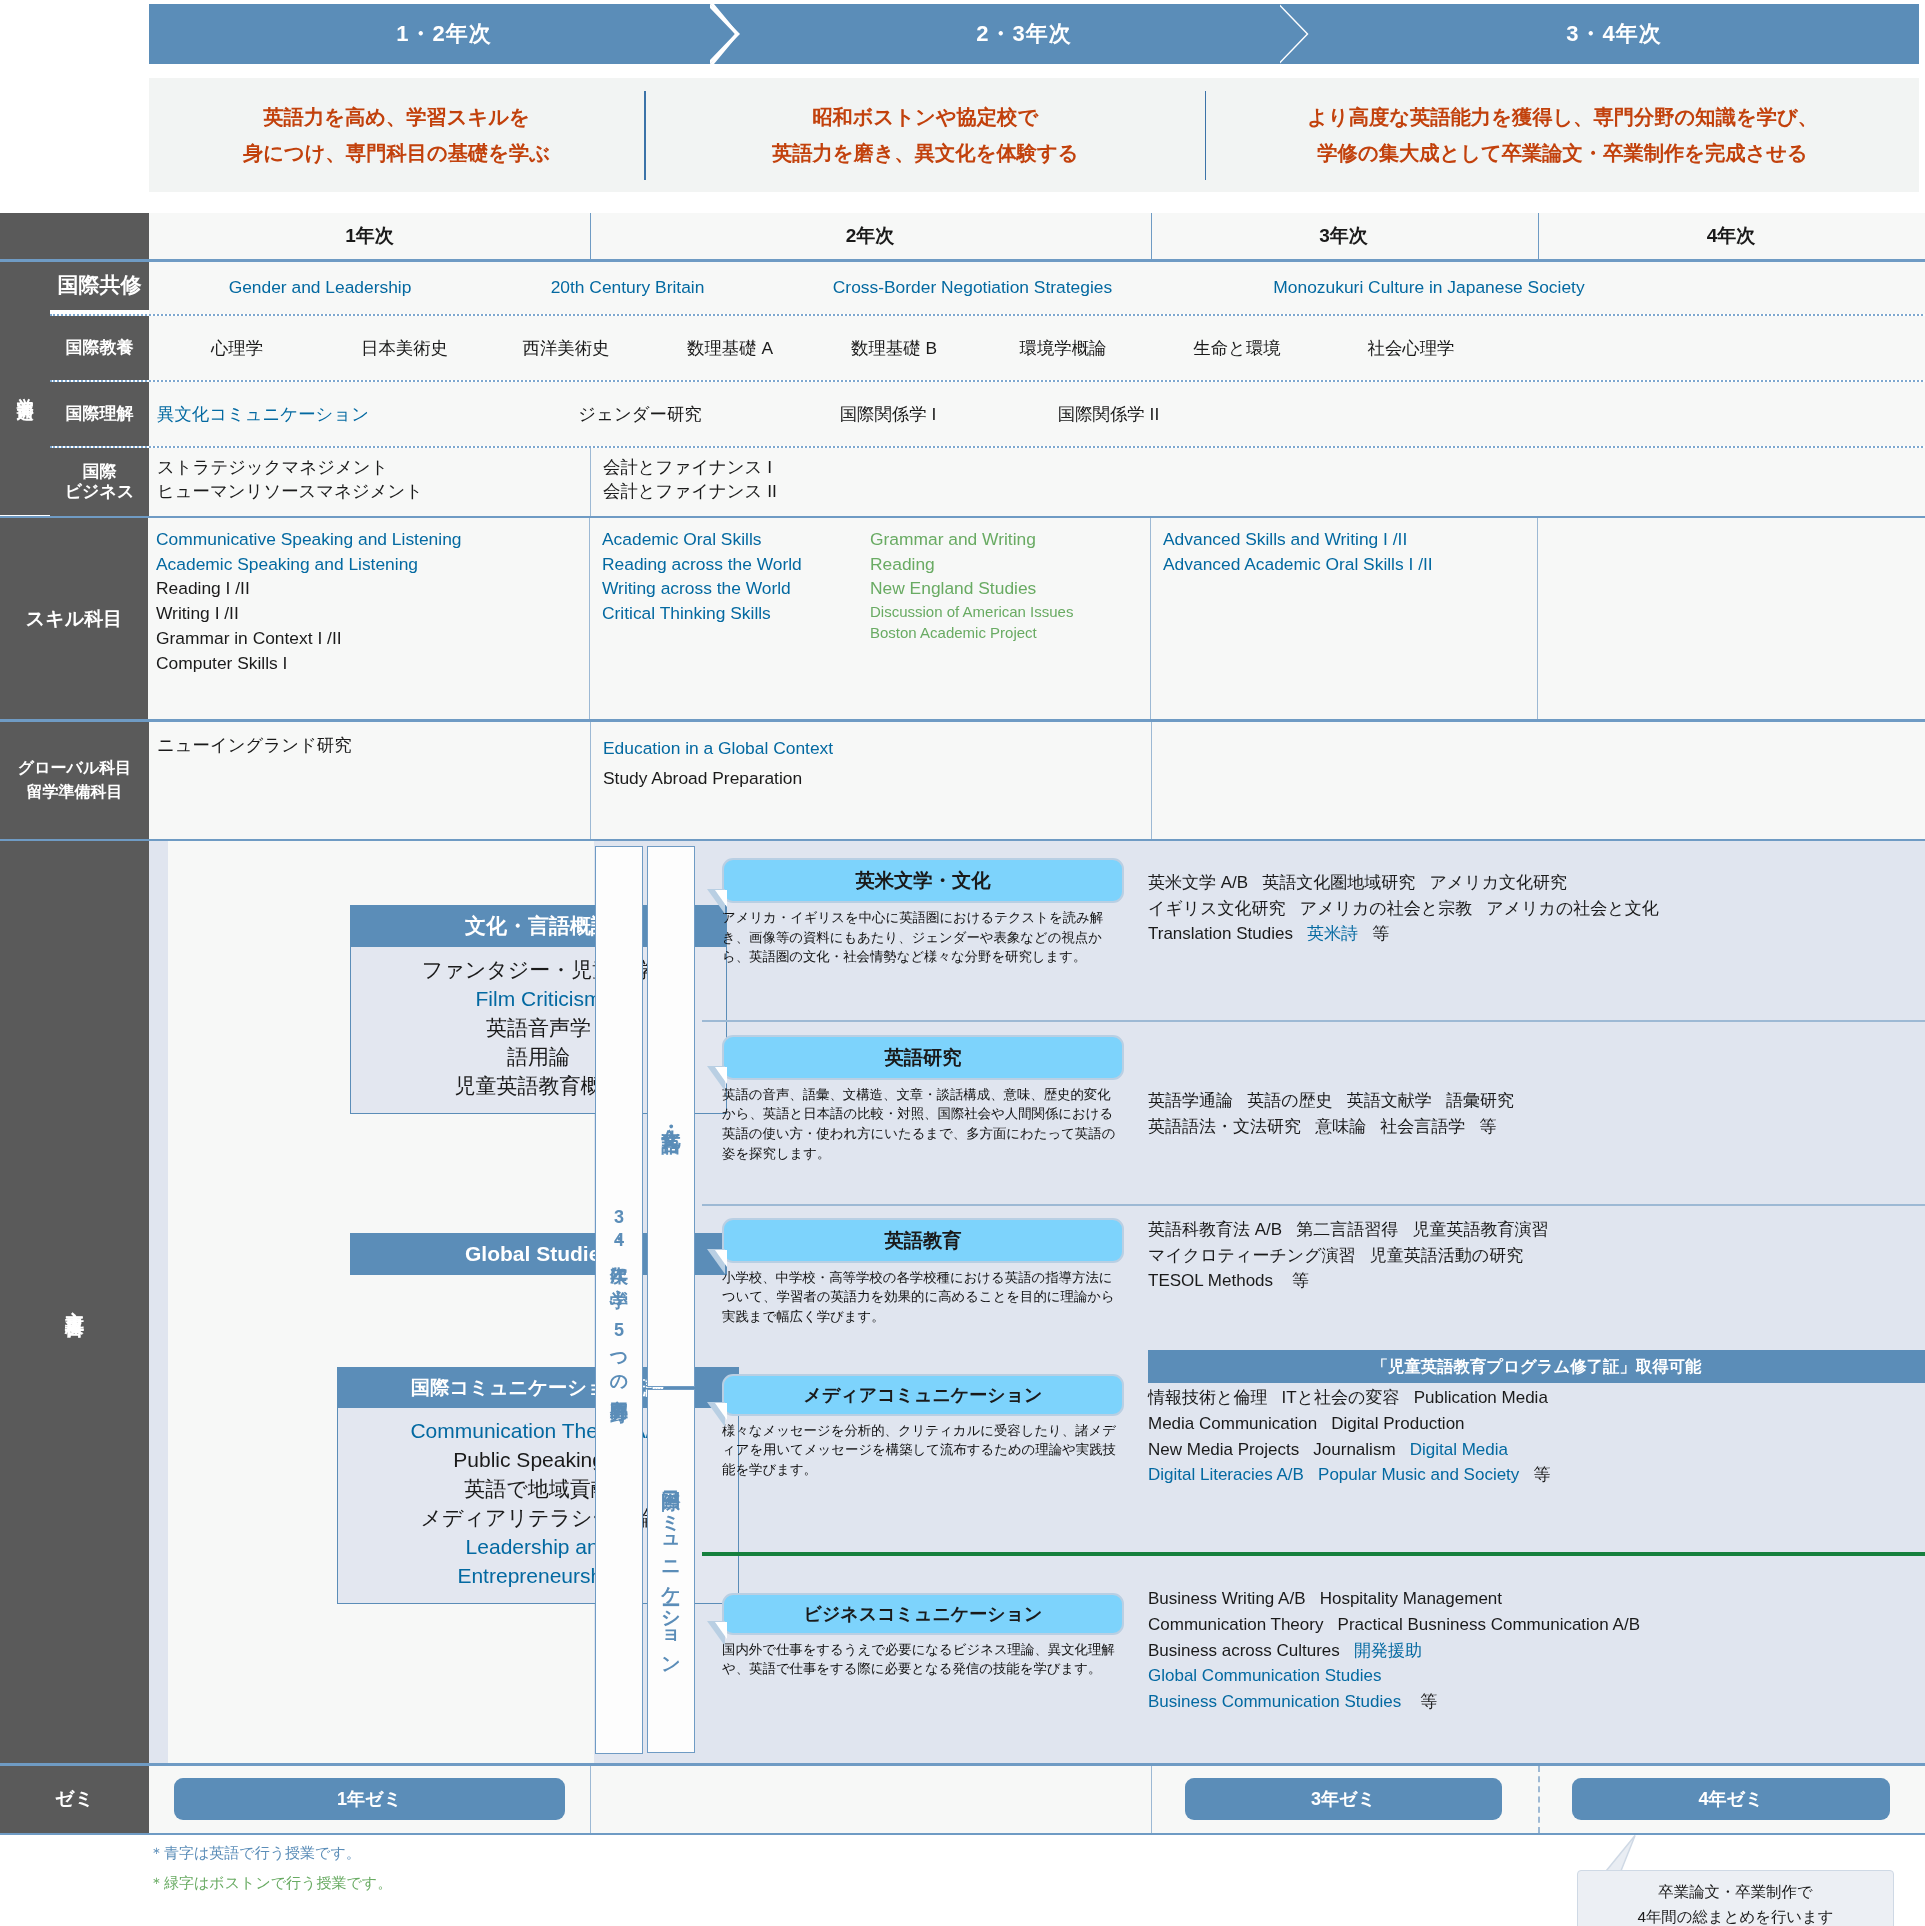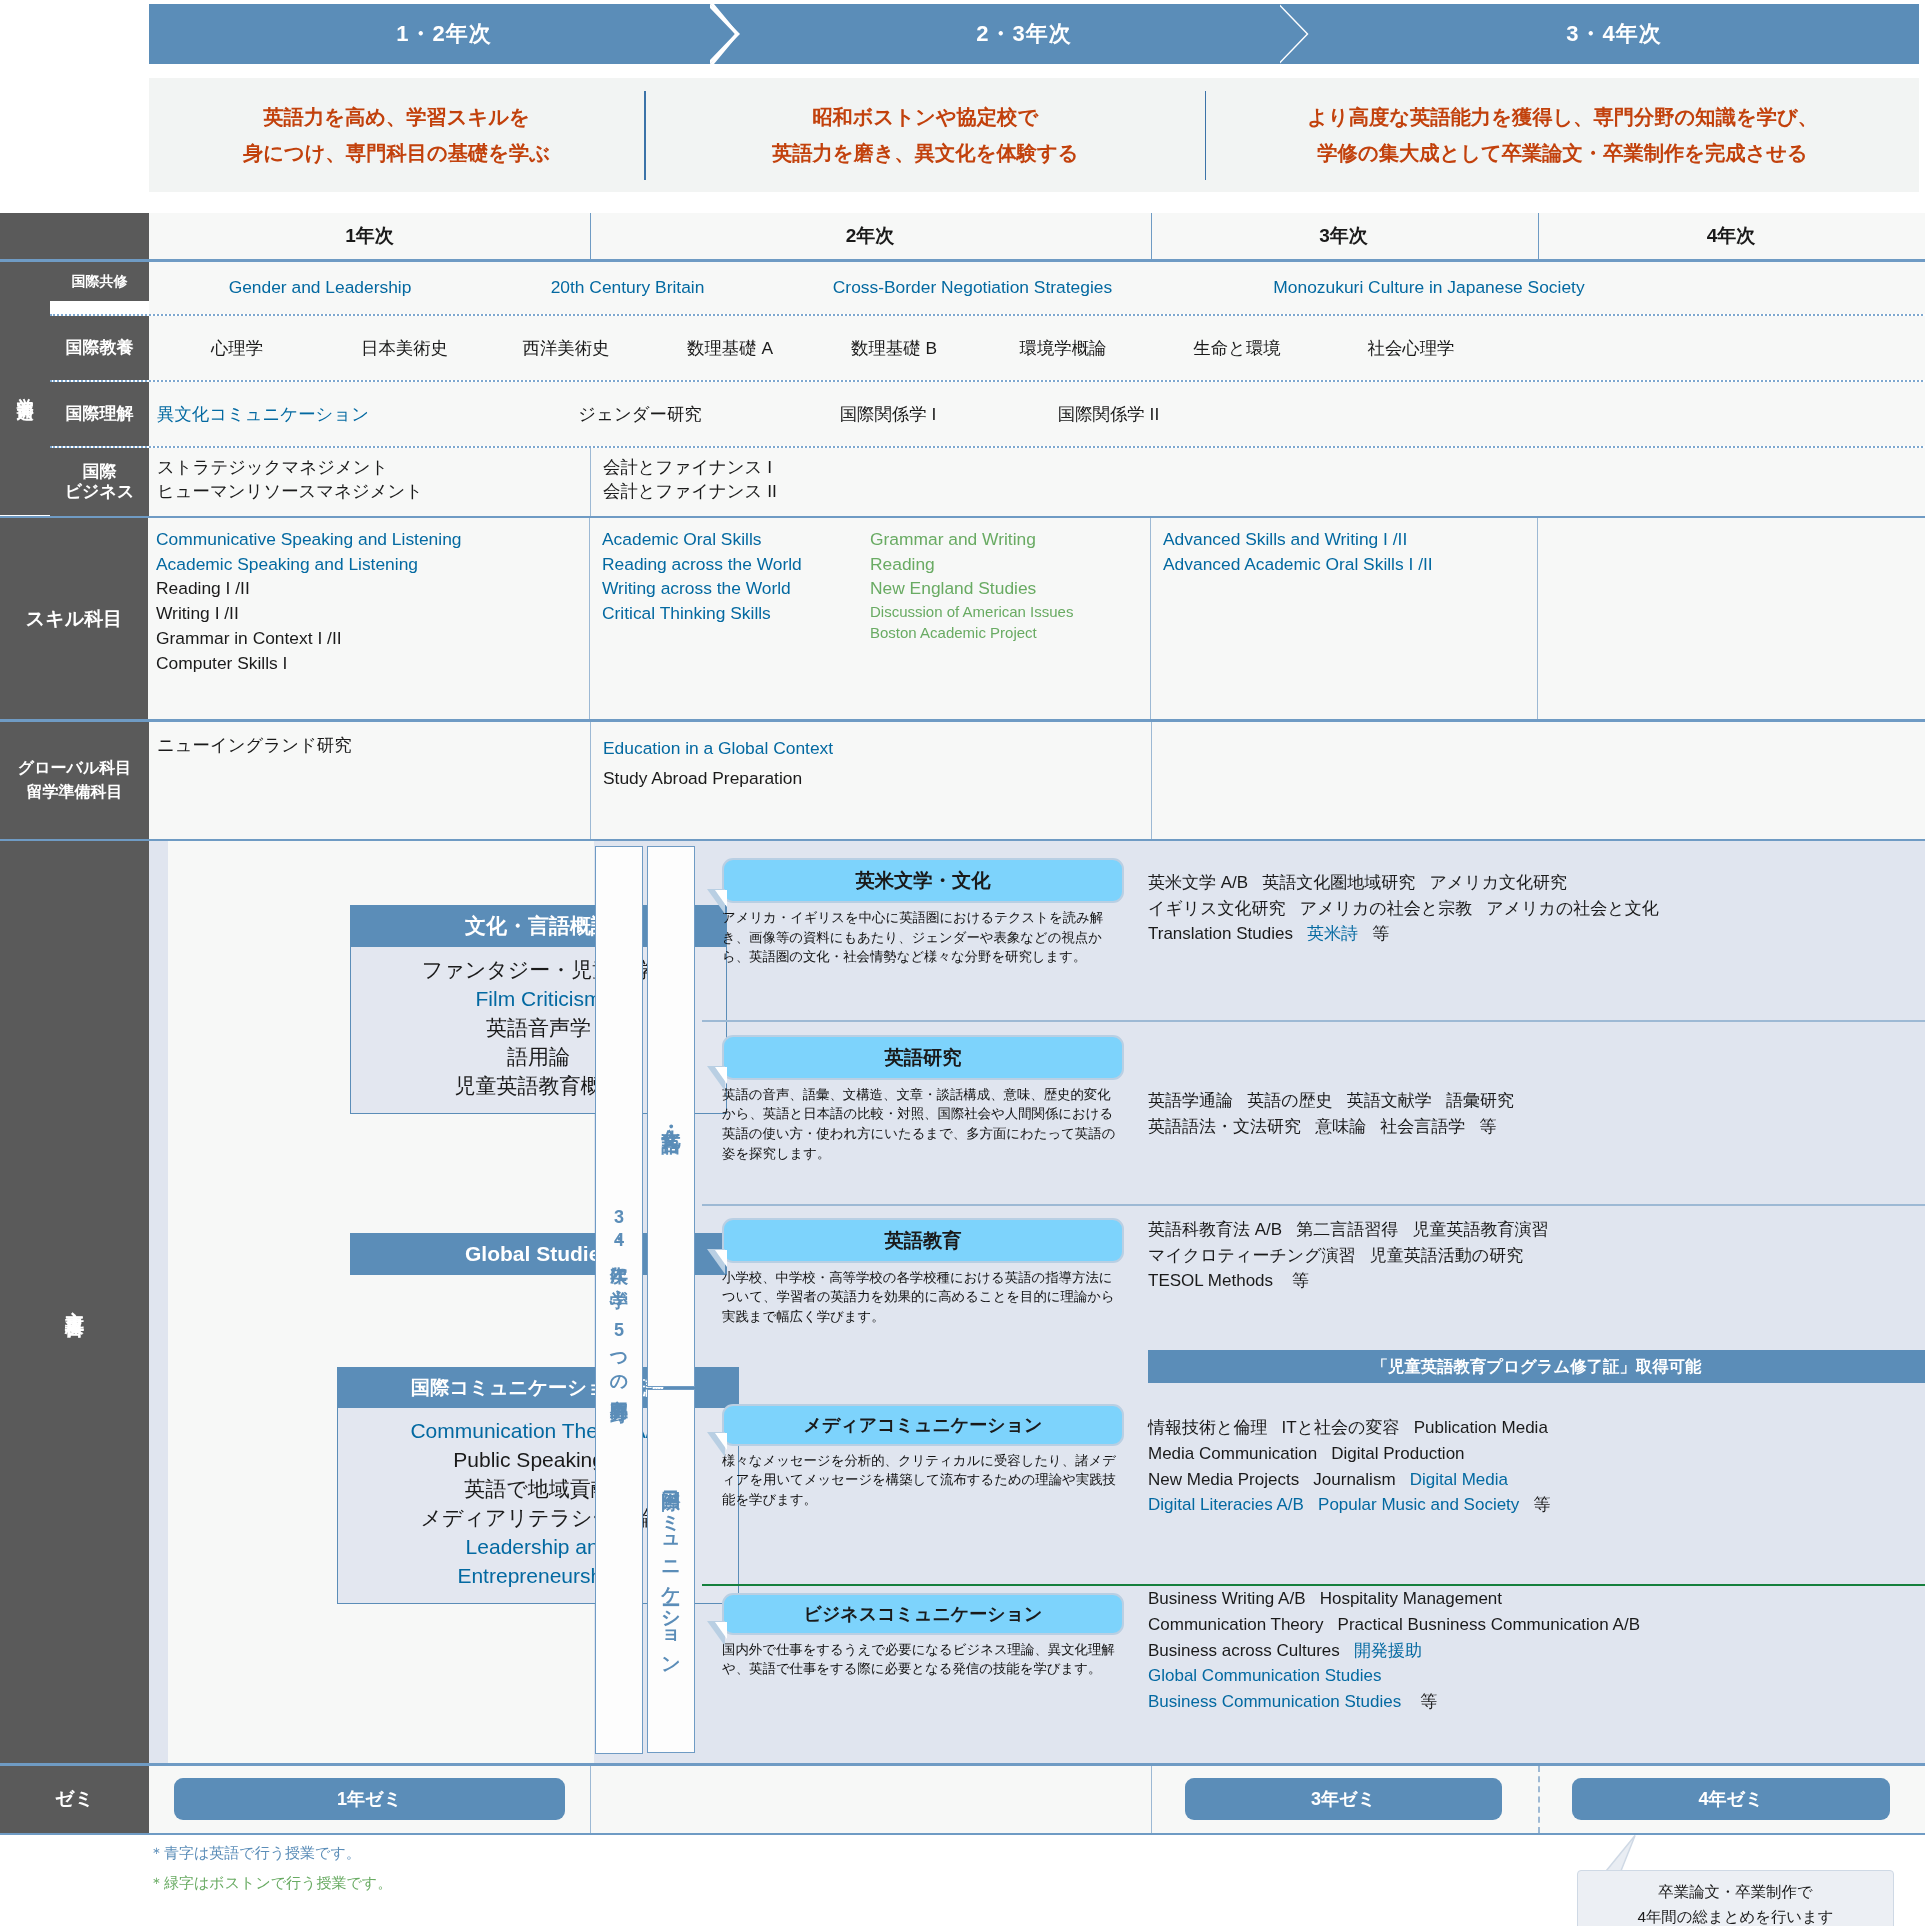--- a/index.html
+++ b/index.html
@@ -210,21 +210,21 @@
       </div>
     </div>
     <div class="bline"></div>
 
     <div class="row">
       <div class="lbl-dark common-labelcol" style="font-size:17px;writing-mode:vertical-rl;text-orientation:upright;letter-spacing:2px;height:253px;">学部共通</div>
 
       <div style="flex:1;">
 
         <div class="row">
-          <div class="lbl-dark sub-labelcol" style="height:39px;font-size:14px;">国際共修</div>
+          <div class="lbl-dark sub-labelcol" style="height:48px;font-size:21px;">国際共修</div>
           <div class="cells" style="height:52px;align-items:center;font-size:17.4px;">
             <div class="cell en" style="width:342px;text-align:center;">Gender and Leadership</div>
             <div class="cell en" style="width:273px;text-align:center;">20th Century Britain</div>
             <div class="cell en" style="width:417px;text-align:center;">Cross-Border Negotiation Strategies</div>
             <div class="cell en" style="width:496px;text-align:center;">Monozukuri Culture in Japanese Society</div>
           </div>
         </div>
         <div style="display:flex;">
             <div style="width:0"></div>
             <div class="dotline" style="flex:1;margin-left:0;"></div>
@@ -429,21 +429,21 @@
               <span class="jp">児童英語活動の研究</span>
             </div>
             <div>
               <span class="jp">TESOL Methods</span>&nbsp;&nbsp;&nbsp;
               <span class="jp">等</span>
             </div>
           </div>
           <div class="cert-bar" style="position:absolute;left:446px;top:143px;width:777px;">「児童英語教育プログラム修了証」取得可能</div>
         </div>
 
-        <div style="position:absolute;left:553px;top:552px;width:1223px;height:193px;border-bottom:2px solid #15803d;">
+        <div style="position:absolute;left:553px;top:522px;width:1223px;height:193px;border-bottom:4px solid #15803d;">
           <div style="position:absolute;left:20px;top:11px;width:402px;">
             <div class="bubble" style="font-size:18px;">メディアコミュニケーション</div>
             <div class="bubble-desc">様々なメッセージを分析的、クリティカルに受容したり、諸メディアを用いてメッセージを構築して流布するための理論や実践技能を学びます。</div>
           </div>
           <div style="position:absolute;left:446px;top:22px;width:774px;font-size:17px;line-height:1.52;">
             <div>
               <span class="jp">情報技術と倫理</span>&nbsp;&nbsp;
               <span class="jp">ITと社会の変容</span>&nbsp;&nbsp;
               <span class="jp">Publication Media</span>
             </div>

